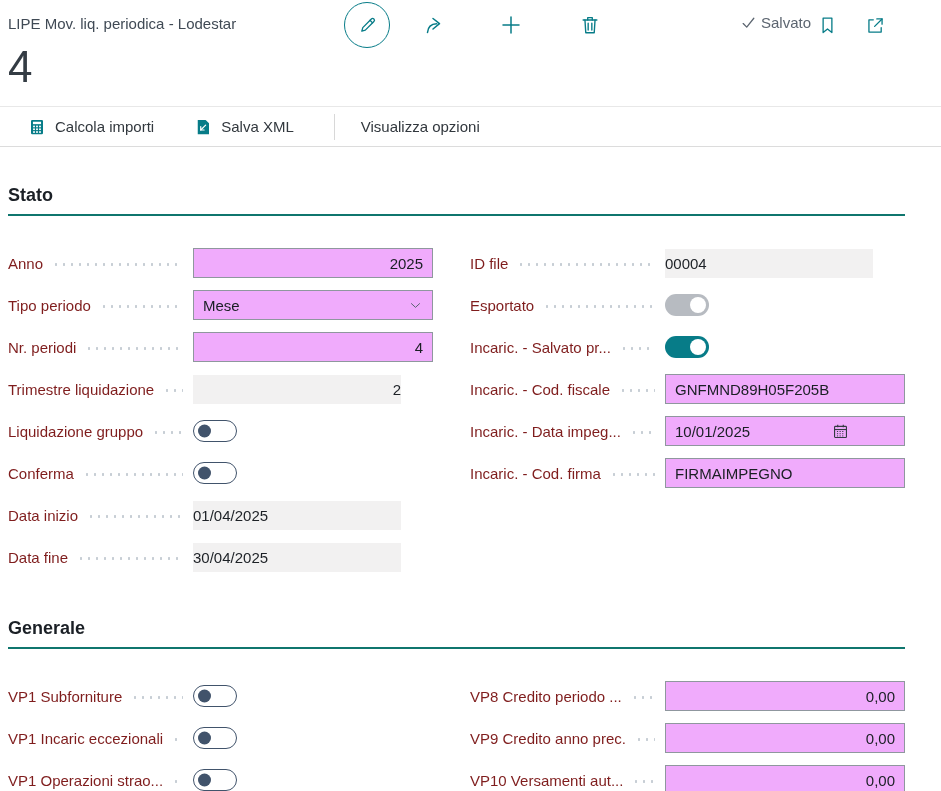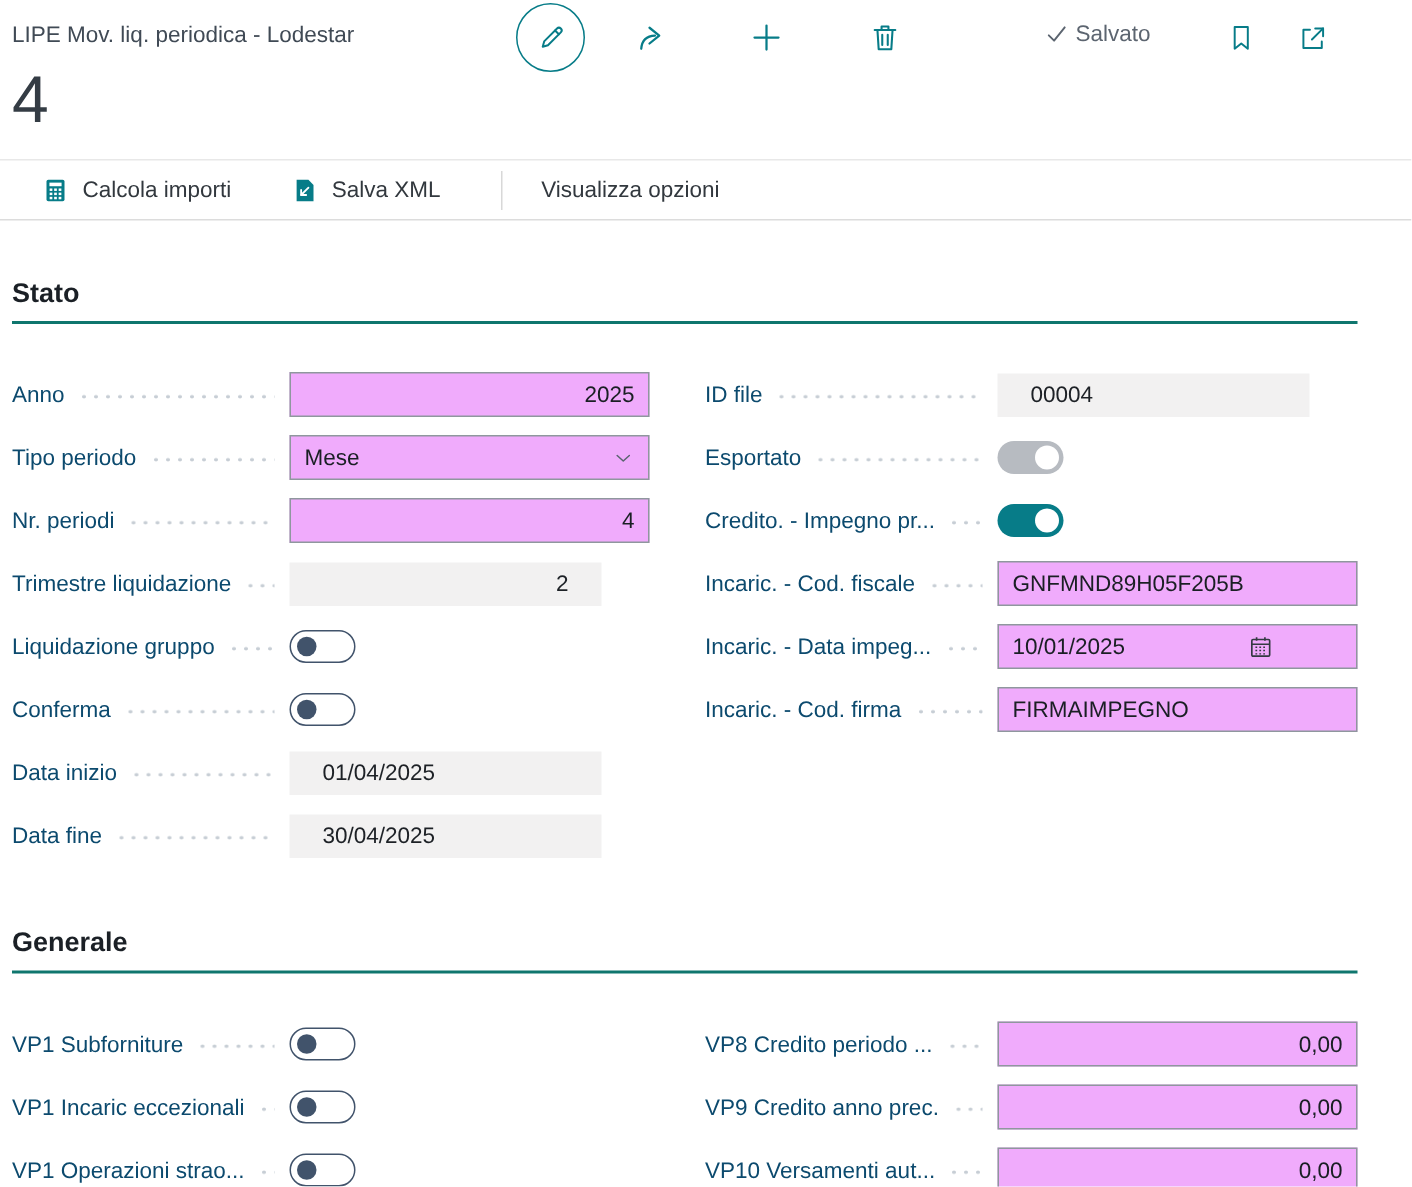--- a/index.html
+++ b/index.html
@@ -14,21 +14,21 @@
   
   .cmd-header { position:absolute; top:0; left:0; width:941px; height:50px; }
   .breadcrumb { position:absolute; left:8px; top:15px; font-size:15px; color:#404a55; cursor:pointer; }
   .icon-btn { position:absolute; width:26px; height:26px; display:flex; align-items:center; justify-content:center; cursor:pointer; color:var(--accent); background:none; border:none; }
   .pencil-circle { position:absolute; left:344px; top:2px; width:46px; height:46px; border:1px solid var(--accent); border-radius:50%; display:flex; align-items:center; justify-content:center; color:var(--accent); cursor:pointer; background:#fff; }
   .share-btn { left:421px; top:12px; }
   .plus-btn  { left:498px; top:12px; }
   .trash-btn { left:577px; top:12px; }
   .bookmark-btn { left:814px; top:12px; }
   .popout-btn   { left:862px; top:12px; }
-  .saved-badge { position:absolute; left:696px; top:14px; display:flex; align-items:center; gap:4px; color:#5c6570; font-size:15px; }
+  .saved-badge { position:absolute; left:740px; top:14px; display:flex; align-items:center; gap:4px; color:#5c6570; font-size:15px; }
 
   .page-title { position:absolute; left:8px; top:42px; font-size:44px; font-weight:300; color:#343c44; letter-spacing:.5px; }
 
   
   .action-bar { position:absolute; top:106px; left:0; width:941px; height:41px;
     border-top:1px solid #e8e8e8; border-bottom:1px solid #dcdcdc;
     display:flex; align-items:center; padding-left:28px; }
   .action-item { display:flex; align-items:center; gap:9px; font-size:15px; color:#32383e; cursor:pointer; margin-right:40px; }
   .action-divider { width:1px; height:26px; background:#d8d8d8; margin-right:26px; }
   .action-more { font-size:15px; color:#32383e; cursor:pointer; }
@@ -36,40 +36,40 @@
   
   .content { position:absolute; top:163px; left:8px; width:897px; }
   .section-heading { margin-top:22px; padding-bottom:8px; border-bottom:2px solid #0f766e;
     font-size:18px; font-weight:700; color:#1b2026; cursor:pointer; }
   .section-heading.generale { margin-top:40px; }
   .field-grid { display:flex; margin-top:26px; }
   .col-left  { width:425px; }
   .col-gap   { width:37px; }
   .col-right { width:435px; }
   .field-row { display:flex; align-items:center; height:42px; }
-  .field-label { display:flex; align-items:center; font-size:15px; color:#0c4a6e; overflow:hidden; white-space:nowrap; }
+  .field-label { display:flex; align-items:center; font-size:15px; color:#7f1d1d; overflow:hidden; white-space:nowrap; }
   .col-left  .field-label { width:185px; }
   .col-right .field-label { width:195px; }
   .dots { flex:1; align-self:center; height:3px; margin:2px 10px 0 9px;
     background-image:radial-gradient(circle, #c7ced5 1.1px, transparent 1.3px);
     background-size:8px 3px; background-repeat:repeat-x; background-position:left center; }
   .control { width:240px; display:flex; align-items:center; }
 
   input.bc-input, .bc-select { width:240px; height:30px; border:1px solid #8f979e; background:#f0abfc;
     font-family:"Liberation Sans",sans-serif; font-size:15px; color:#1a1f24; padding:0 9px; outline:none; }
   input.num { text-align:right; }
   .bc-select { display:flex; align-items:center; justify-content:space-between; cursor:pointer; }
   .bc-select .chev { color:#5a6570; display:flex; }
   .date-wrap { position:relative; width:192px; }
   .date-wrap input { padding-right:34px; width:240px; }
   .cal-btn { position:absolute; right:6px; top:50%; transform:translateY(-50%); width:22px; height:22px;
     display:flex; align-items:center; justify-content:center; color:#333a42; cursor:pointer; background:none; border:none; }
 
   .ro-field { width:208px; height:29px; background:var(--field-bg); display:flex; align-items:center;
-    font-size:15px; color:#1d2126; padding:0 22px; }
+    font-size:15px; color:#1d2126; padding:0 0; }
   .ro-field.num { justify-content:flex-end; }
 
   
   .toggle { position:relative; width:44px; height:22px; border-radius:11px; cursor:pointer; flex:none; }
   .toggle[data-state="off"] { background:#fff; border:1.6px solid var(--toggle-off); }
   .toggle[data-state="off"]::after { content:""; position:absolute; left:4px; top:50%; transform:translateY(-50%);
     width:13px; height:13px; border-radius:50%; background:var(--toggle-off); }
   .toggle[data-state="on"] { background:var(--accent); }
   .toggle[data-state="on"]::after, .toggle[data-state="on-disabled"]::after { content:""; position:absolute; right:3px; top:3px;
     width:16px; height:16px; border-radius:50%; background:#fff; }
@@ -302,21 +302,21 @@
             <span>Esportato</span>
             <span class="dots"></span>
           </div>
         <div class="control">
             <div class="toggle" data-state="on-disabled"></div>
           </div>
       </div>
 
       <div class="field-row">
         <div class="field-label">
-            <span>Credito. - Impegno pr...</span>
+            <span>Incaric. - Salvato pr...</span>
             <span class="dots"></span>
           </div>
         <div class="control">
             <div class="toggle" data-state="on"></div>
           </div>
       </div>
 
       <div class="field-row">
         <div class="field-label">
             <span>Incaric. - Cod. fiscale</span>

